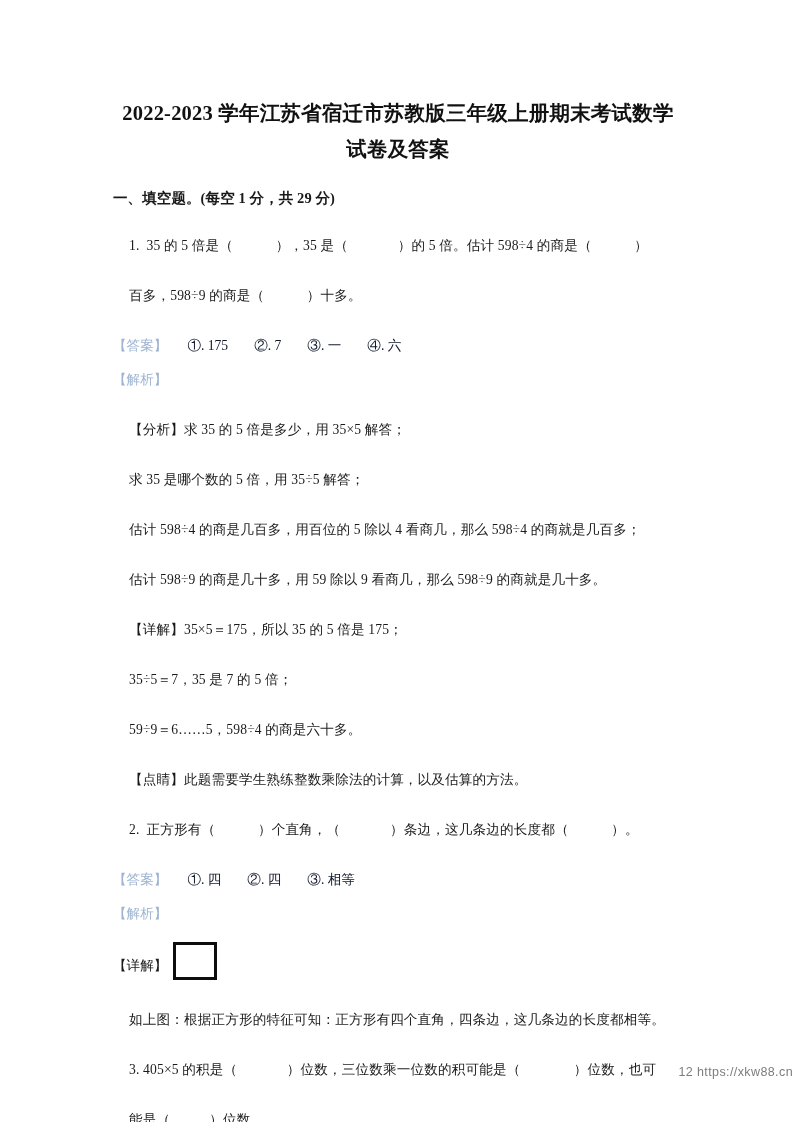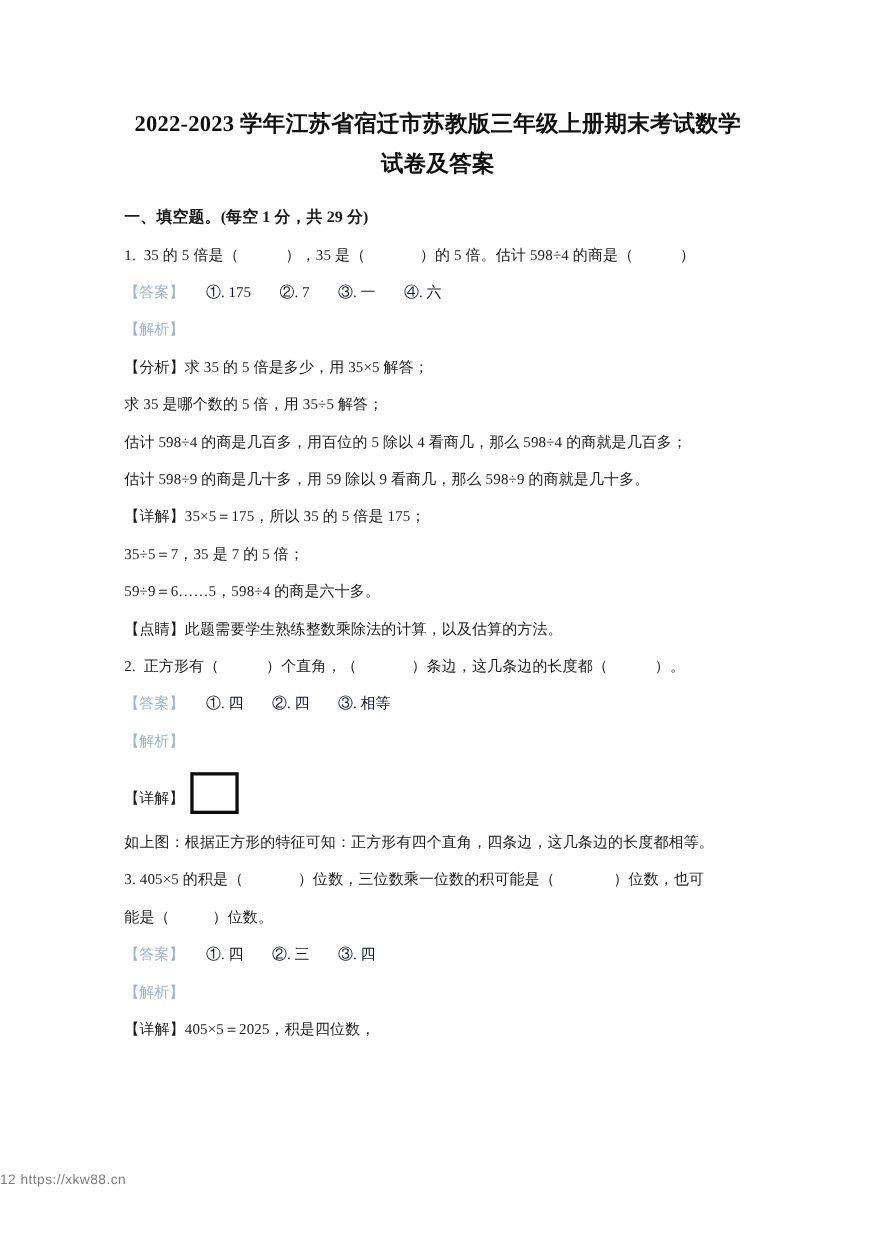--- a/index.html
+++ b/index.html
@@ -50,21 +50,21 @@
     line-height: 30px;
     margin: 0 0 2px 0;
     letter-spacing: 0.1px;
   }
 
   
   .line {
     font-size: 13.6px;
     line-height: 34px;
     letter-spacing: 0.15px;
-    margin: 0;
+    margin: 16px;
     white-space: pre-wrap;
     word-break: break-all;
     text-align: justify;
   }
 
   
   .tagline {
     font-size: 13.6px;
     line-height: 34px;
     margin: 0;
@@ -104,39 +104,40 @@
     margin-left: 6px;
     box-sizing: border-box;
   }
 
   
   .footer {
     position: absolute;
     left: 0;
     top: 1065px;
     width: 793px;
-    text-align: left;
+    text-align: right;
     font-family: "Liberation Sans", "DejaVu Sans", sans-serif;
     font-size: 12.5px;
     color: #7d7d7d;
     letter-spacing: 0.4px;
   }
 </style>
 </head>
 <body>
 
 <div class="page">
 
   <div class="doc-body">
 
     <h1 class="doc-title">2022-2023 学年江苏省宿迁市苏教版三年级上册期末考试数学试卷及答案</h1>
 
     <p class="section-head">一、填空题。(每空 1 分，共 29 分)</p>
 
     <p class="line">1.  35 的 5 倍是（            ），35 是（              ）的 5 倍。估计 598÷4 的商是（            ）</p>
+    <p class="line">百多，598÷9 的商是（            ）十多。</p>
 
     <p class="tagline"><span class="tag-blue">【答案】</span><span class="tag-answers"><span class="ans-item">①. 175</span><span class="ans-item">②. 7</span><span class="ans-item">③. 一</span><span class="ans-item">④. 六</span></span></p>
 
     <p class="tagline"><span class="tag-blue">【解析】</span></p>
 
     <p class="line">【分析】求 35 的 5 倍是多少，用 35×5 解答；</p>
     <p class="line">求 35 是哪个数的 5 倍，用 35÷5 解答；</p>
     <p class="line">估计 598÷4 的商是几百多，用百位的 5 除以 4 看商几，那么 598÷4 的商就是几百多；</p>
     <p class="line">估计 598÷9 的商是几十多，用 59 除以 9 看商几，那么 598÷9 的商就是几十多。</p>
 

